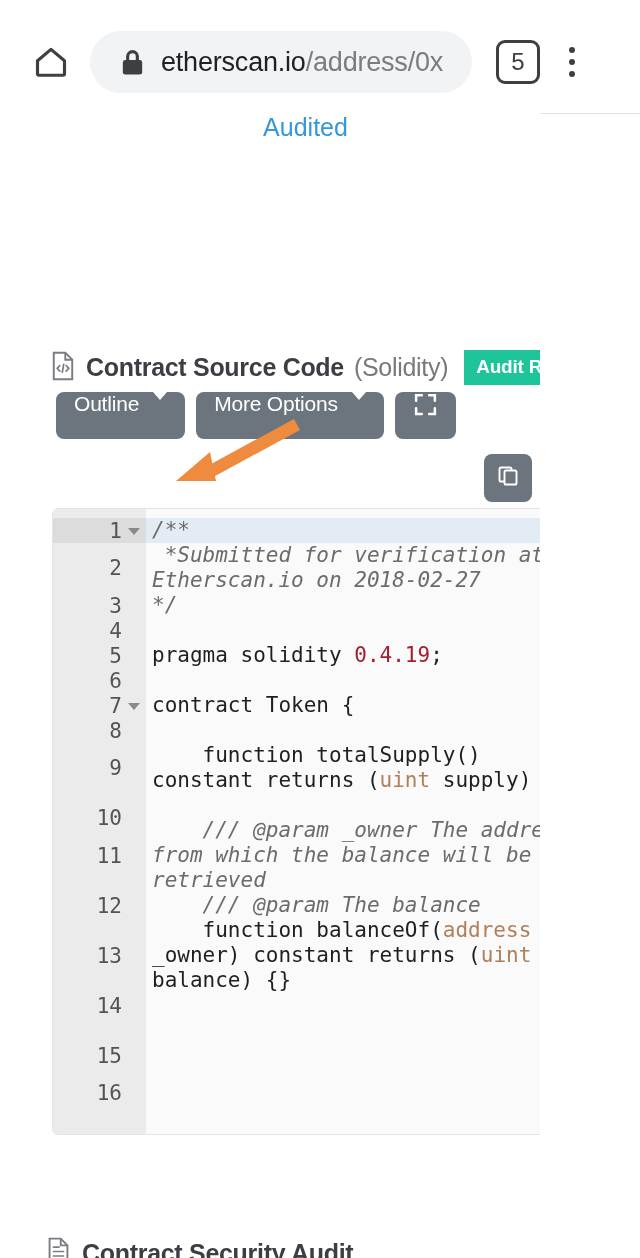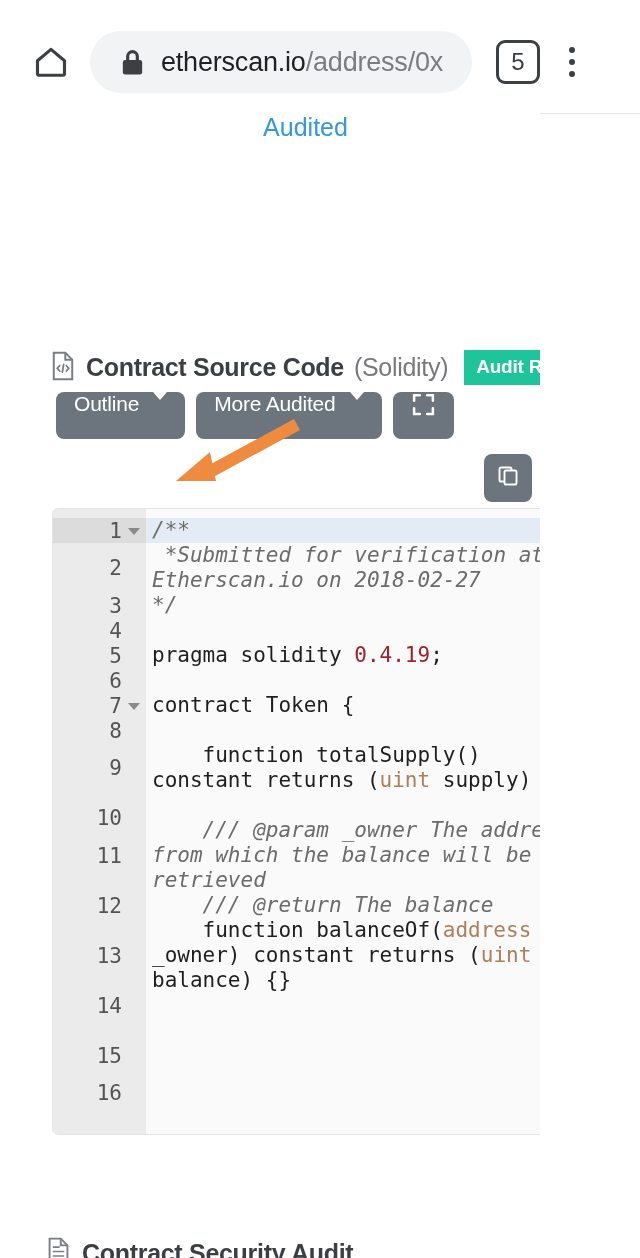--- a/index.html
+++ b/index.html
@@ -231,21 +231,21 @@
       <span class="subtitle">(Solidity)</span>
       <span id="audit-report-badge">Audit Report</span>
     </div>
 
     <div id="source-toolbar">
       <button class="tool-btn">
         <span>Outline</span>
         <span class="caret"></span>
       </button>
       <button class="tool-btn">
-        <span>More Audited</span>
+        <span>More Options</span>
         <span class="caret"></span>
       </button>
       <button class="tool-btn square">
         <span>
           <svg width="25" height="25" viewBox="0 0 24 24" fill="none" stroke="#ffffff" stroke-width="2.4" stroke-linecap="round">
             <path d="M3 8.5V3h5.5M15.5 3H21v5.5M21 15.5V21h-5.5M8.5 21H3v-5.5"></path>
           </svg>
         </span>
       </button>
     </div>
@@ -336,21 +336,21 @@
           <div class="code-line"><span class="cm"> *Submitted for verification at Etherscan.io on 2018-02-27</span></div>
           <div class="code-line"><span class="cm">*/</span></div>
           <div class="code-line">&nbsp;</div>
           <div class="code-line">pragma solidity <span class="num-lit">0.4.19</span>;</div>
           <div class="code-line">&nbsp;</div>
           <div class="code-line">contract Token {</div>
           <div class="code-line">&nbsp;</div>
           <div class="code-line">    function totalSupply() constant returns (<span class="type">uint</span> supply) {}</div>
           <div class="code-line">&nbsp;</div>
           <div class="code-line"><span class="cm">    /// @param _owner The address from which the balance will be retrieved</span></div>
-          <div class="code-line"><span class="cm">    /// @return The balance</span></div>
+          <div class="code-line"><span class="cm">    /// @param The balance</span></div>
           <div class="code-line">    function balanceOf(<span class="type">address</span> _owner) constant returns (<span class="type">uint</span> balance) {}</div>
           <div class="code-line">&nbsp;</div>
         </div>
     </div>
 
     <div id="security-audit-heading">
       <span>
         <svg width="25" height="29" viewBox="0 0 22 26" fill="none" stroke="#7a7d82" stroke-width="1.7">
           <path d="M3 1.5h10l6 6v17H3z"></path>
           <path d="M13 1.5v6h6"></path>

